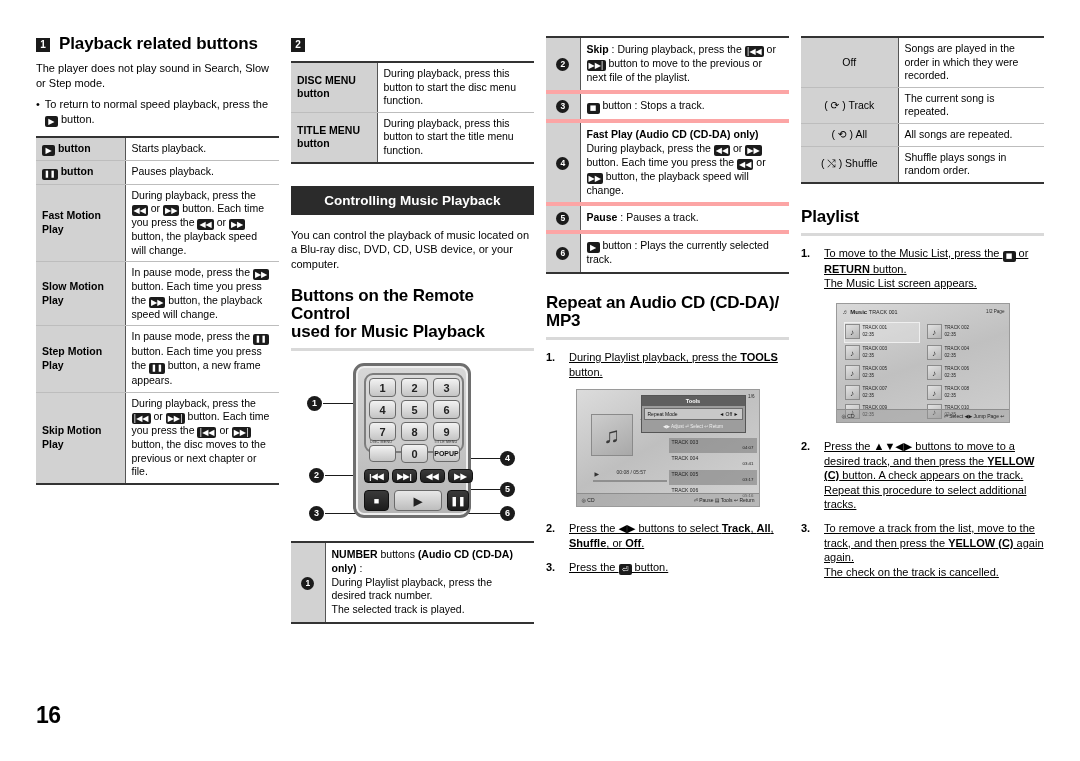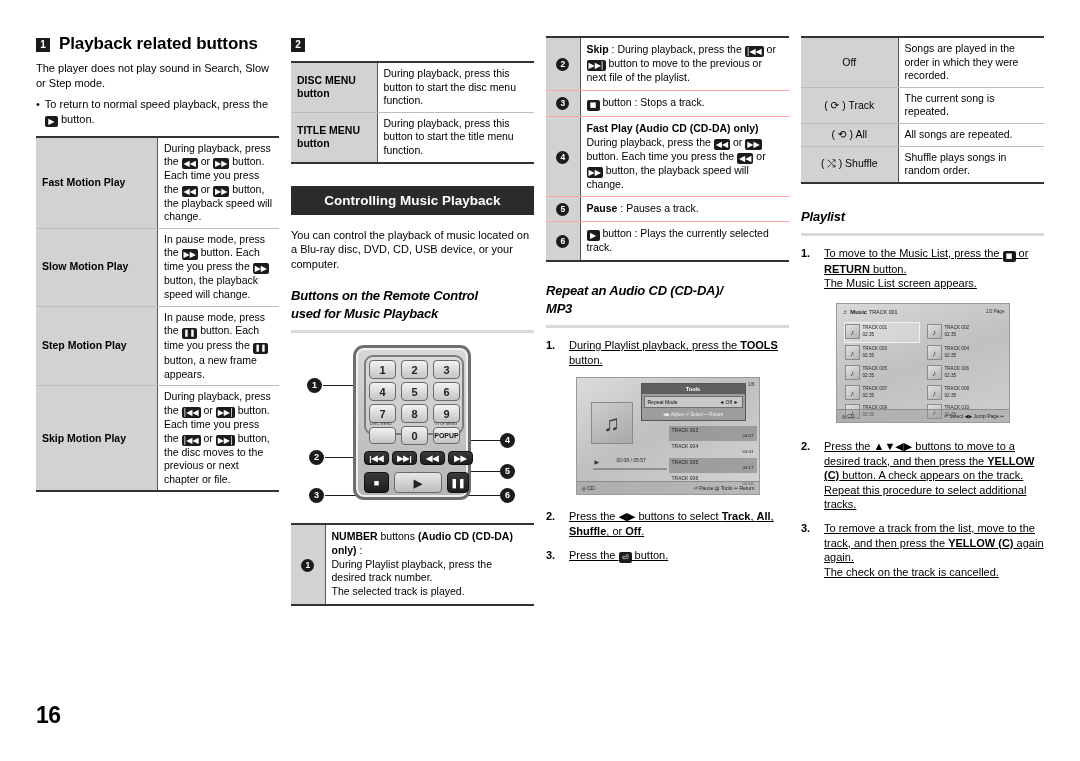--- a/index.html
+++ b/index.html
@@ -67,22 +67,22 @@
   
   .band {
     background:#2b2b2b; color:#fff;
     font-size:13.5px; font-weight:bold;
     text-align:center; padding:7px 4px;
     margin:22px 0 13px 0;
   }
 
   
   .subhead {
-    font-size:13px; font-weight:bold; line-height:18px;
-    margin:16px 0 0 0; letter-spacing:-0.2px;font-style:italic;
+    font-size:17px; font-weight:bold; line-height:18px;
+    margin:16px 0 0 0; letter-spacing:-0.2px;
   }
   .rule { height:3px; background:#d9d9d9; margin:7px 0 10px 0; }
 
   
   ol.steps { list-style:none; margin:0; padding:0; }
   ol.steps > li {
     display:flex; gap:8px;
     font-size:11px; line-height:14.6px;
     margin-bottom:9px;
   }
@@ -136,21 +136,21 @@
   .callout {
     position:absolute; width:15px; height:15px; border-radius:50%;
     background:#1b1b1b; color:#fff; font-size:9px; font-weight:bold;
     line-height:15px; text-align:center;
   }
   .lead { position:absolute; background:#1b1b1b; }
 
   
   table.ct { border-collapse:collapse; width:100%; table-layout:fixed; }
   table.ct td {
-    border-bottom:1px solid #fca5a5;
+    border-bottom:4px solid #fca5a5;
     font-size:10.5px; line-height:13.8px;
     padding:5px 6px; vertical-align:middle;
   }
   table.ct tr:first-child td { border-top:2px solid #333; }
   table.ct tr:last-child td { border-bottom:2px solid #333; }
   td.ccell {
     width:34px; background:#d2d2d2; text-align:center;
     border-right:1px solid #555;
   }
   .cdot {
@@ -256,20 +256,34 @@
       <span class="dot">•</span>
       <span>
         <span>To return to normal speed playback, press the</span>
         <span class="g">▶</span>
         <span>button.</span>
       </span>
     </div>
 
     <table class="t">
       <tbody>
+          <tr>
+        <td class="kcell" style="width:89px">
+          <span class="g">▶</span>
+          <span>button</span>
+        </td>
+        <td class="vcell">Starts playback.</td>
+      </tr>
+      <tr>
+        <td class="kcell">
+          <span class="g sq">❚❚</span>
+          <span>button</span>
+        </td>
+        <td class="vcell">Pauses playback.</td>
+      </tr>
 
       <tr>
         <td class="kcell">Fast Motion Play</td>
         <td class="vcell">
           <span>During playback, press the</span>
           <span class="g">◀◀</span>
           <span>or</span>
           <span class="g">▶▶</span>
           <span>button.</span>
           <span>Each time you press the</span>

